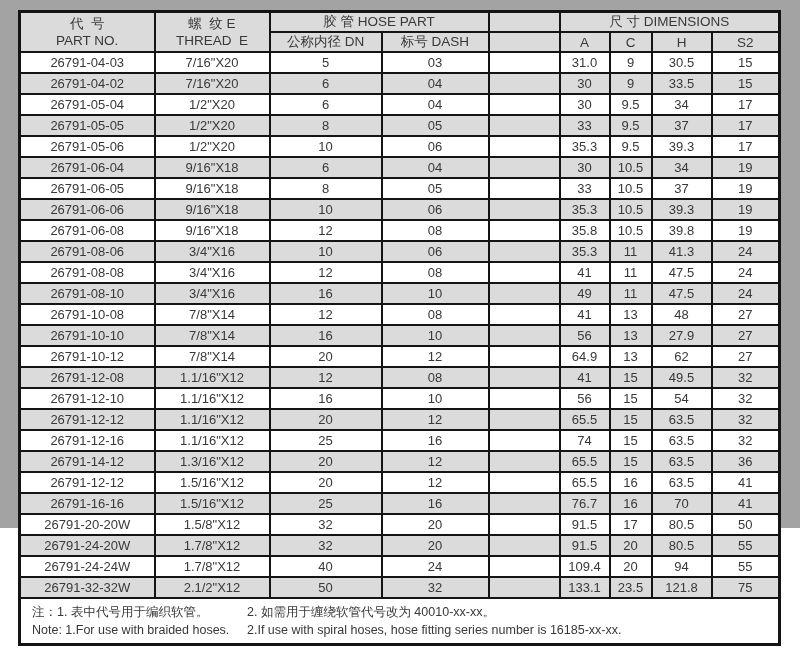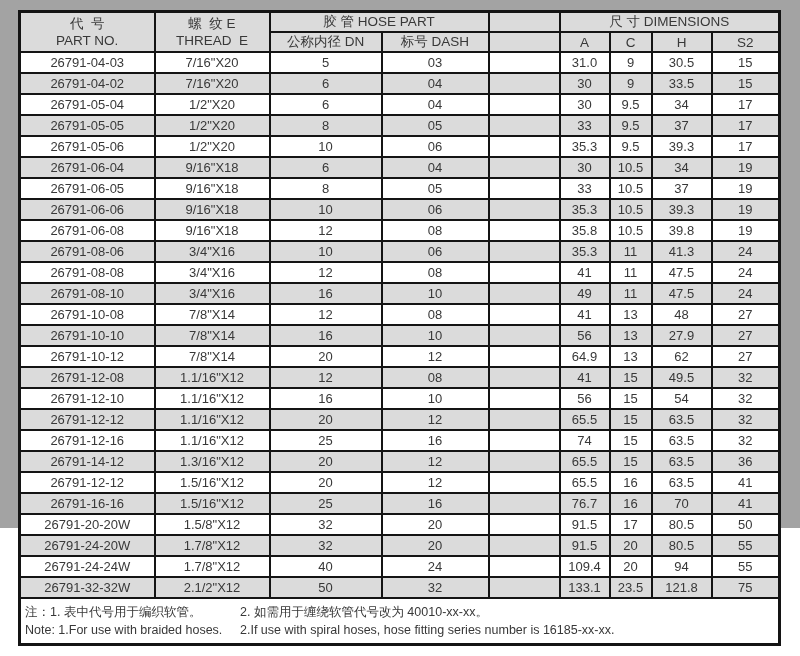--- a/index.html
+++ b/index.html
@@ -28,21 +28,21 @@
   tbody td{
     font-size:13px;height:19px;background:#ffffff;font-weight:400;
   }
   tbody tr:nth-child(even) td{background:#dbdbdb;}
   tr.notes-row td{
     background:#ffffff;height:40px;text-align:left;vertical-align:middle;
     padding:2px 4px;font-size:12.5px;white-space:normal;
   }
   .notes-grid{
     display:grid;grid-template-columns:215px 1fr;
-    grid-auto-rows:18px;align-items:center;line-height:18px;
+    grid-auto-rows:18px;align-items:center;line-height:18px;margin-left:7px;
   }
   .note-cell{white-space:pre;}
 </style>
 </head>
 <body>
 
 <div class="page">
   <table class="spec">
     <colgroup>
       <col style="width:135px">

